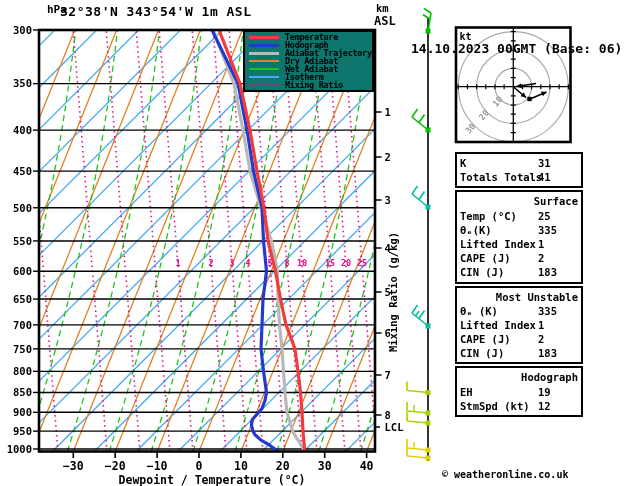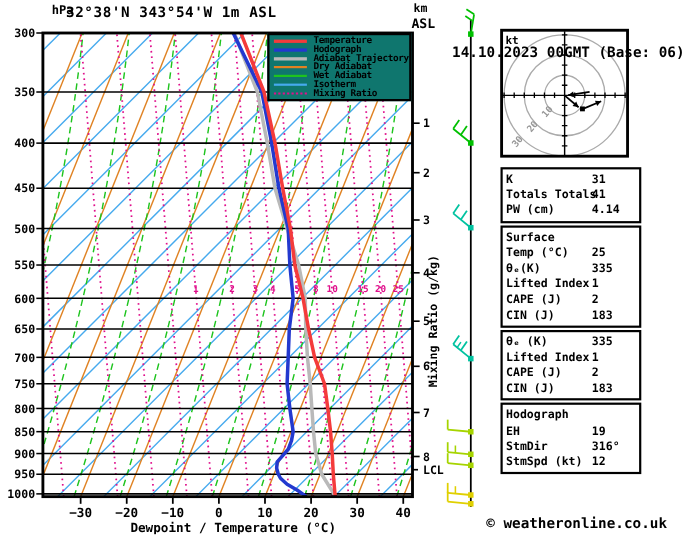--- a/index.html
+++ b/index.html
@@ -4,29 +4,29 @@
 <style>
   html,body{margin:0;padding:0;background:#fff;}
   #stage{position:relative;width:629px;height:486px;background:#fff;overflow:hidden;
          font-family:"DejaVu Sans Mono",monospace;font-weight:bold;color:#000;}
   .abs{position:absolute;white-space:nowrap;}
   #hpa-label{left:47px;top:3px;font-size:11px;}
   #station-title{left:60px;top:4px;font-size:13px;letter-spacing:.5px;}
   #datetime-title{left:411px;top:4px;font-size:13px;margin-top:37px;}
   #km-label{left:376px;top:2px;font-size:10.5px;}
   #asl-label{left:374px;top:14px;font-size:12px;}
-  #copyright{left:442px;top:469px;font-size:13px;}
+  #copyright{left:442px;top:469px;font-size:10px;}
   #legend{left:243px;top:30px;width:131px;height:62px;border:2px solid #000;background:#0f766e;
           display:flex;flex-direction:column;justify-content:space-around;padding:1px 0;box-sizing:border-box;}
   .lg-row{display:flex;align-items:center;height:8px;}
   .lg-line{width:30px;margin-left:4px;margin-right:6px;flex:none;}
   .lg-label{font-size:8.5px;letter-spacing:-.3px;}
   #datatable{left:455px;top:152px;width:128px;}
   .tbox{border:2px solid #000;background:#fff;box-sizing:border-box;padding:2px 3px;margin-bottom:2px;}
-  .t-head{text-align:left;font-size:10.5px;height:14.2px;line-height:14.2px;}
+  .t-head{text-align:right;font-size:10.5px;height:14.2px;line-height:14.2px;}
   .t-row{position:relative;height:14.2px;line-height:14.2px;font-size:10.5px;}
   .t-val{position:absolute;left:78px;top:0;}
   svg text{font-family:"DejaVu Sans Mono",monospace;font-weight:bold;}
 </style>
 </head>
 <body>
 
 <div id="stage">
   <svg id="chart" width="629" height="486" viewBox="0 0 629 486">
       <clipPath id="clipPlot">
@@ -333,37 +333,36 @@
       </div>
       <div class="lg-row">
         <div class="lg-line" style="border-top: 2.5px dotted rgb(224, 16, 140);"></div>
         <span class="lg-label">Mixing Ratio</span>
       </div>
     </div>
   <div class="abs" id="datatable">
       <div class="tbox">
         <div class="t-row"><span>K</span><span class="t-val">31</span></div>
         <div class="t-row"><span>Totals Totals</span><span class="t-val">41</span></div>
-        <div class="t-row"><span>PW (cm)</span><span class="t-val">4.14</span></div>
       </div>
       <div class="tbox">
         <div class="t-head">Surface</div>
         <div class="t-row"><span>Temp (°C)</span><span class="t-val">25</span></div>
         <div class="t-row"><span>θₑ(K)</span><span class="t-val">335</span></div>
         <div class="t-row"><span>Lifted Index</span><span class="t-val">1</span></div>
         <div class="t-row"><span>CAPE (J)</span><span class="t-val">2</span></div>
         <div class="t-row"><span>CIN (J)</span><span class="t-val">183</span></div>
       </div>
       <div class="tbox">
+        <div class="t-head">Most Unstable</div>
         <div class="t-row"><span>θₑ (K)</span><span class="t-val">335</span></div>
         <div class="t-row"><span>Lifted Index</span><span class="t-val">1</span></div>
         <div class="t-row"><span>CAPE (J)</span><span class="t-val">2</span></div>
         <div class="t-row"><span>CIN (J)</span><span class="t-val">183</span></div>
       </div>
       <div class="tbox">
         <div class="t-head">Hodograph</div>
         <div class="t-row"><span>EH</span><span class="t-val">19</span></div>
-        <div class="t-row"><span>StmDir</span><span class="t-val">316°</span></div>
         <div class="t-row"><span>StmSpd (kt)</span><span class="t-val">12</span></div>
       </div>
     </div>
   <div class="abs" id="copyright">© weatheronline.co.uk</div>
 </div>
 
 </body></html>

